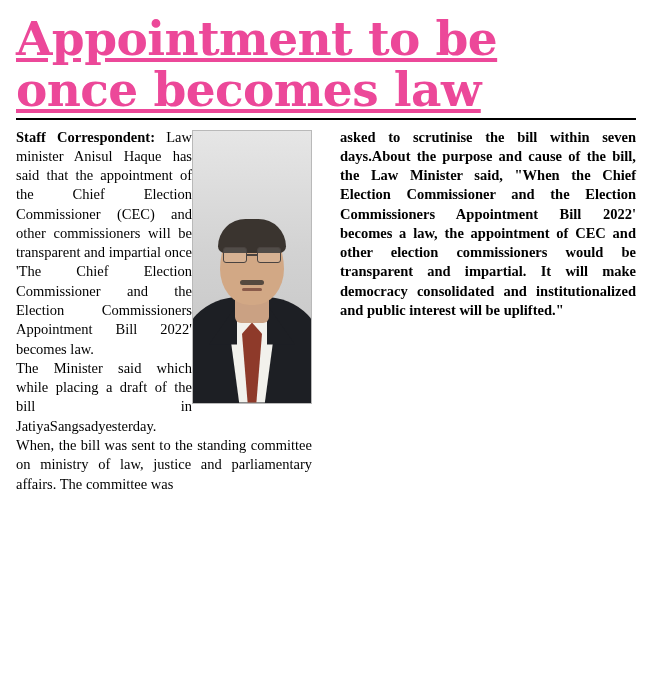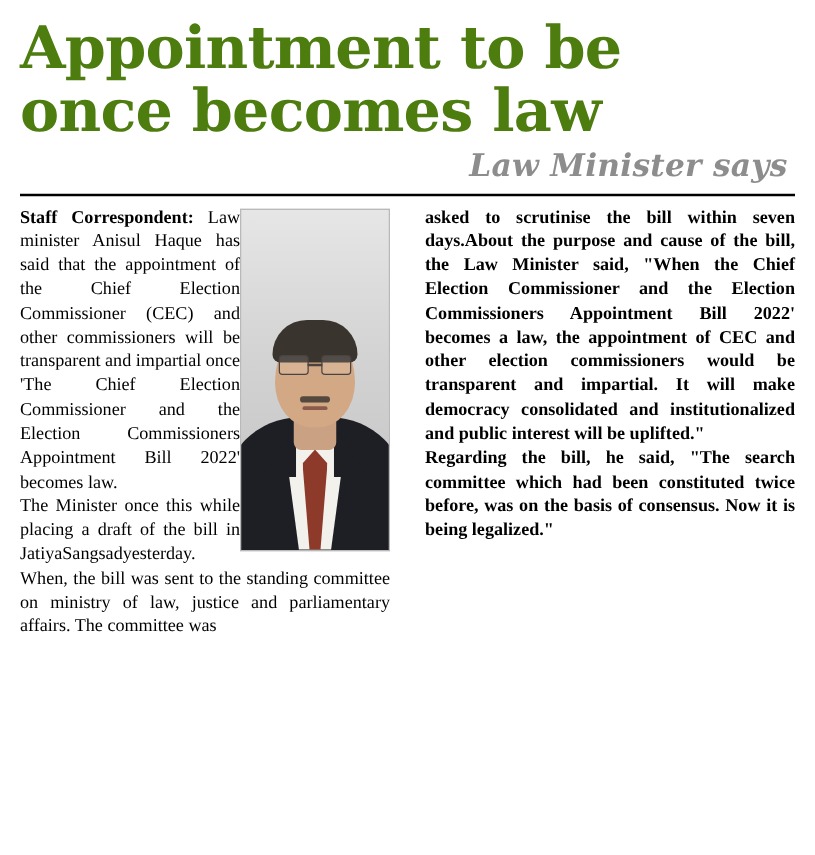--- a/index.html
+++ b/index.html
@@ -20,23 +20,24 @@
     height: 684px;
     box-sizing: border-box;
     padding: 14px 16px 6px 16px;
   }
   .headline {
     font-family: "DejaVu Serif", serif;
     font-weight: bold;
     font-size: 47px;
     line-height: 1.08;
     letter-spacing: -0.6px;
-    color: #4d7c0f;
+    color: #ec4899;
     margin: 0 0 2px 0;
     text-align: left;
+    text-decoration: underline;
   }
   .headline .hl-line {
     display: block;
     white-space: nowrap;
   }
   .subhead {
     font-family: "DejaVu Serif", serif;
     font-style: italic;
     font-weight: bold;
     font-size: 25px;
@@ -190,21 +191,20 @@
 </head>
 <body>
 
 <div class="page">
 
   <h1 class="headline">
     <span class="hl-line">Appointment to be</span>
     <span class="hl-line">once becomes law</span>
   </h1>
 
-  <div class="subhead">Law Minister says</div>
 
   <div class="rule"></div>
 
   <div class="body-area">
 
     <div class="col col-left">
 
       <div class="photo">
         <div class="ph-bg"></div>
         <div class="ph-suit"></div>
@@ -215,23 +215,22 @@
         <div class="ph-neck"></div>
         <div class="ph-head"></div>
         <div class="ph-hair"></div>
         <div class="ph-mous"></div>
         <div class="ph-mouth"></div>
         <div class="ph-bridge"></div>
         <div class="ph-glass"></div>
       </div>
 
       <p class="para"><span class="lead-label">Staff Correspondent:</span> <span>Law minister Anisul Haque has said that the appointment of the Chief Election Commissioner (CEC) and other commissioners will be transparent and impartial once 'The Chief Election Commissioner and the Election Commissioners Appointment Bill 2022' becomes law.</span></p>
-      <p class="para">The Minister once this while placing a draft of the bill in JatiyaSangsadyesterday.</p>
+      <p class="para">The Minister said which while placing a draft of the bill in JatiyaSangsadyesterday.</p>
       <p class="para">When, the bill was sent to the standing committee on ministry of law, justice and parliamentary affairs. The committee was</p>
     </div>
 
     <div class="col col-right">
       <p class="para">asked to scrutinise the bill within seven days.About the purpose and cause of the bill, the Law Minister said, "When the Chief Election Commissioner and the Election Commissioners Appointment Bill 2022' becomes a law, the appointment of CEC and other election commissioners would be transparent and impartial. It will make democracy consolidated and institutionalized and public interest will be uplifted."</p>
-      <p class="para">Regarding the bill, he said, "The search committee which had been constituted twice before, was on the basis of consensus. Now it is being legalized."</p>
     </div>
 
   </div>
 </div>
 
 </body></html>

